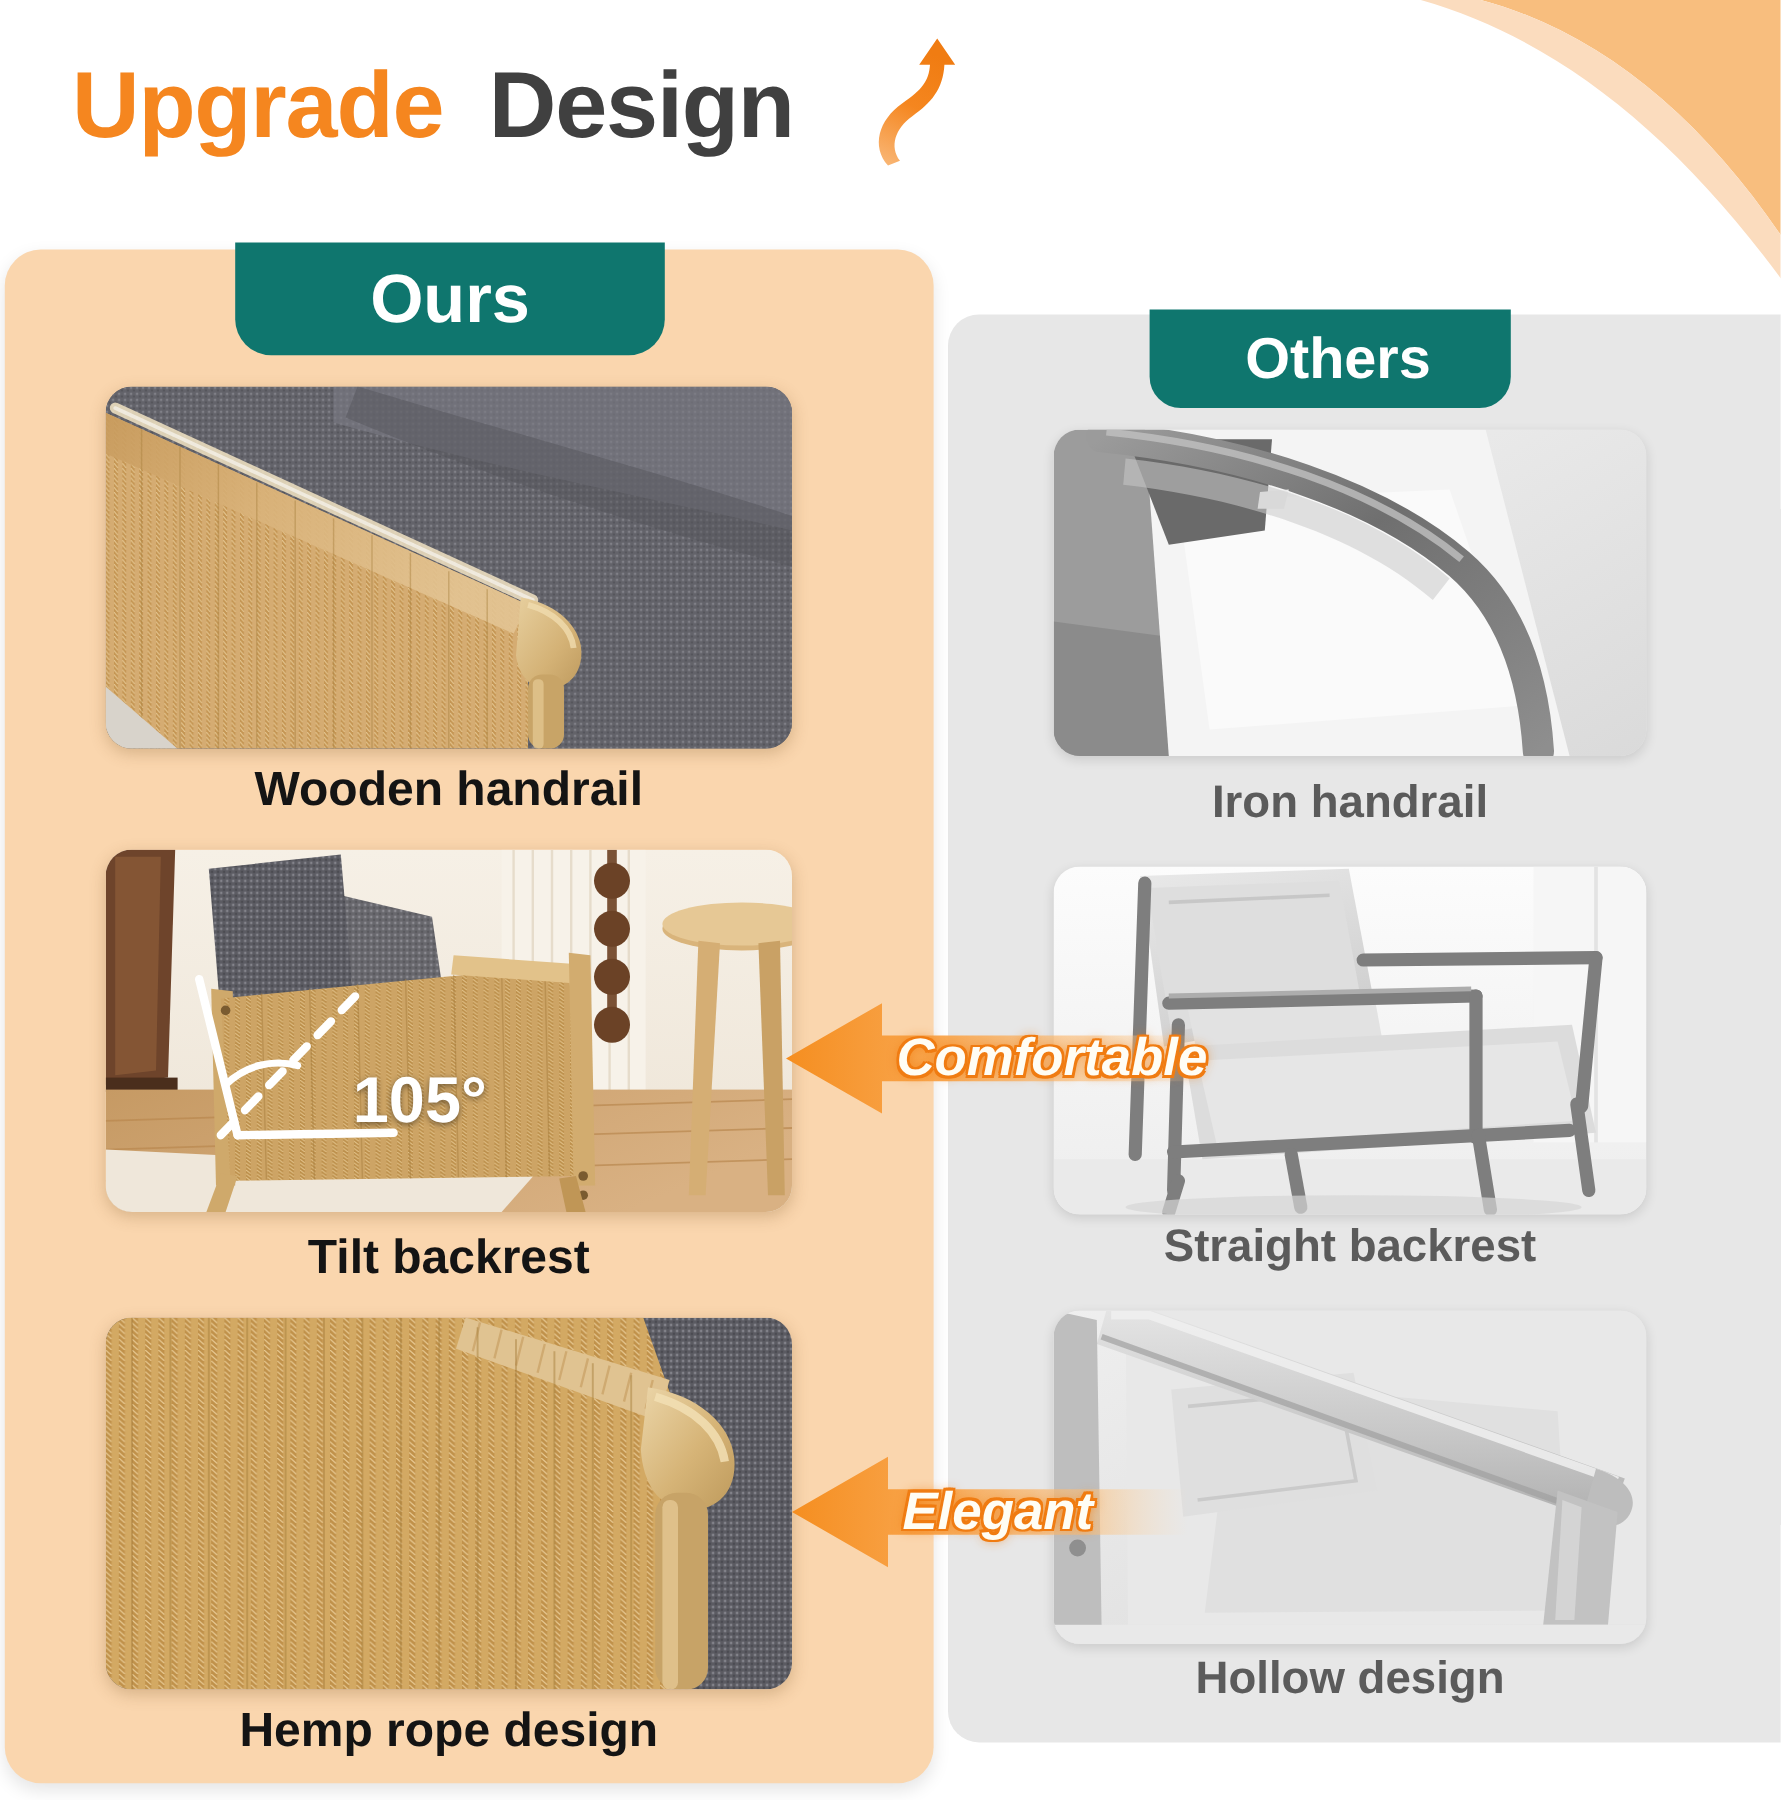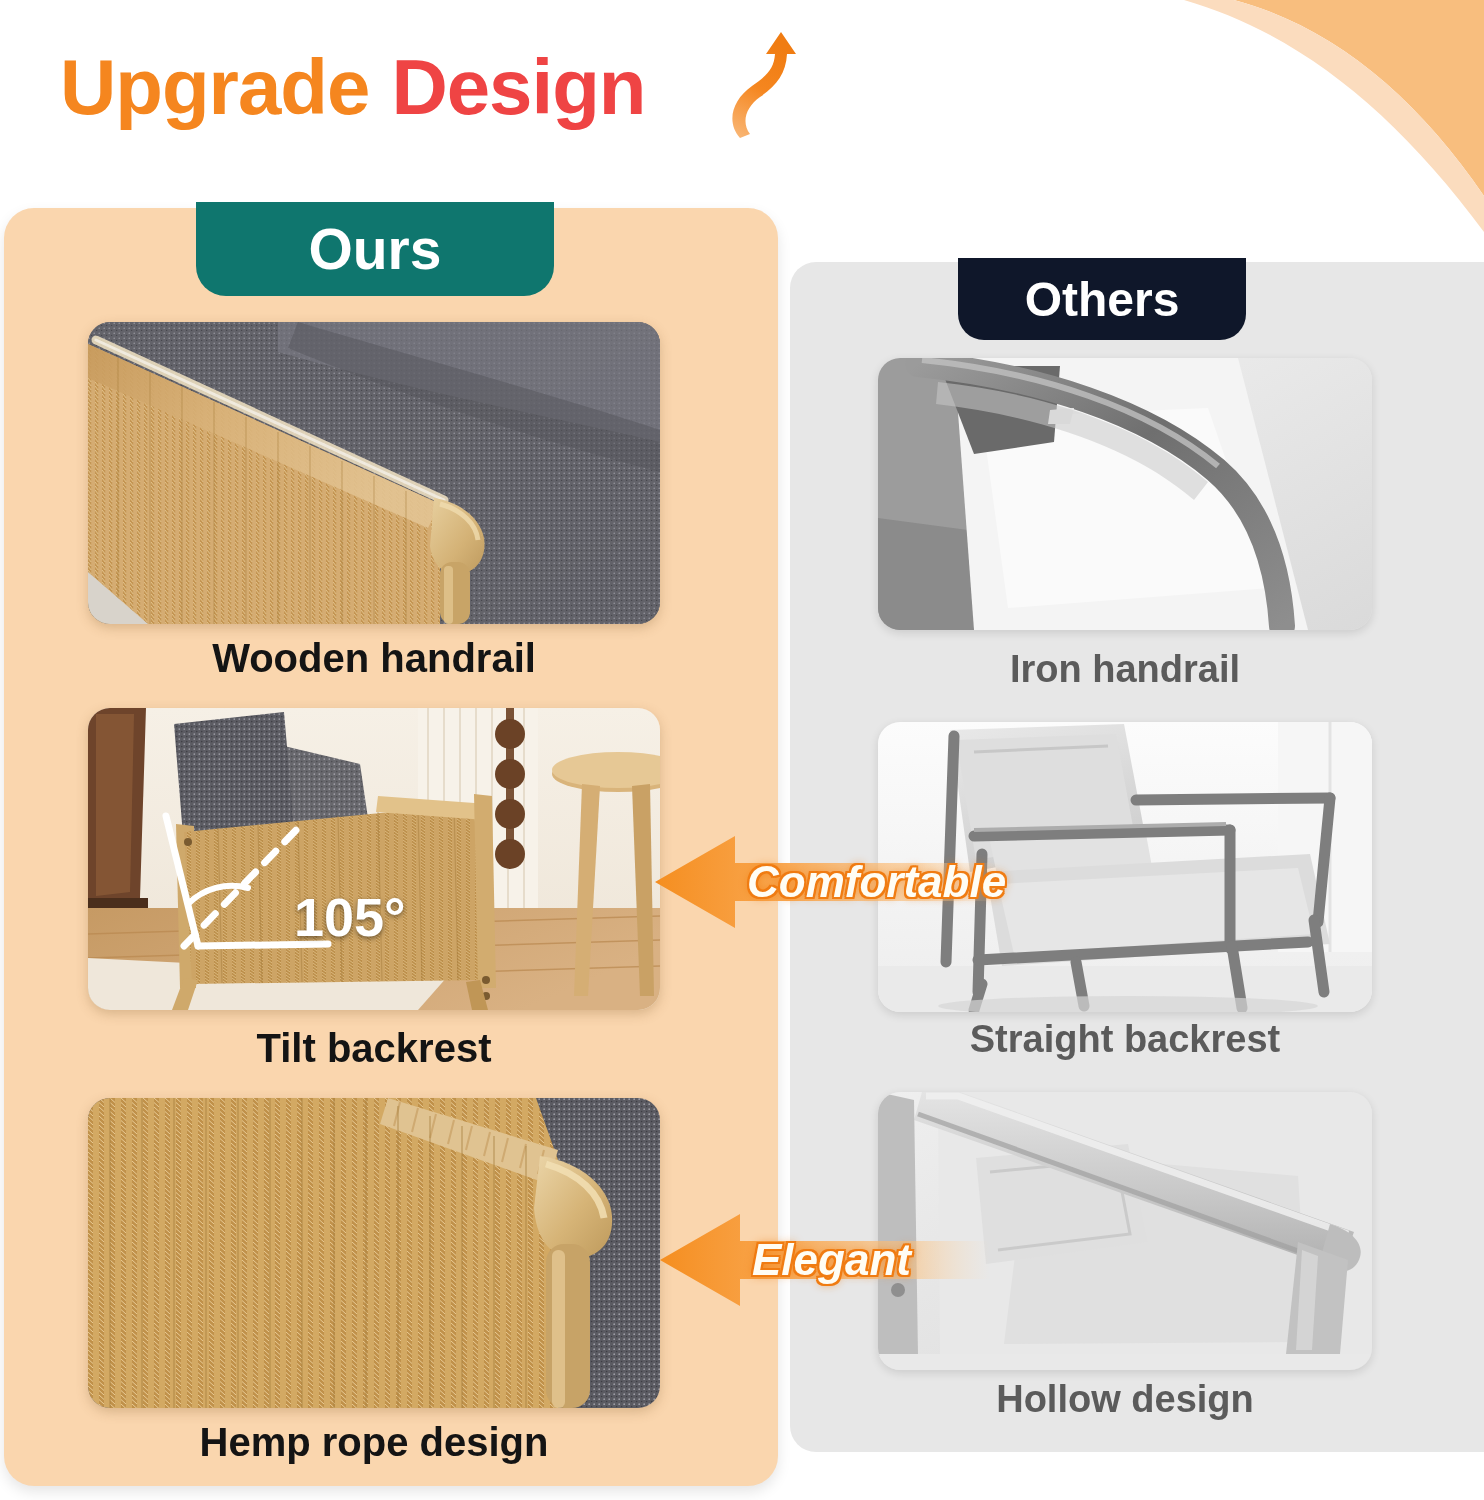--- a/index.html
+++ b/index.html
@@ -14,21 +14,21 @@
   
   .swoosh-wrap{position:absolute;top:0;right:0;width:420px;height:300px;overflow:hidden;pointer-events:none;}
 
   
   .title{
     position:absolute;left:60px;top:48px;
     font-size:78px;font-weight:bold;letter-spacing:-1px;
     line-height:1;white-space:nowrap;
   }
   .title .word-up{color:#F5861F;}
-  .title .word-de{color:#ef4444;margin-left:22px;}
+  .title .word-de{color:#404040;margin-left:38px;}
   .title-arrow{position:absolute;left:718px;top:30px;}
 
   
   .panel-ours{
     position:absolute;left:4px;top:208px;width:774px;height:1278px;
     background:#FAD6AE;border-radius:30px;
     box-shadow:0 6px 14px rgba(0,0,0,0.10);
   }
   .panel-others{
     position:absolute;left:790px;top:262px;width:694px;height:1190px;
@@ -39,21 +39,21 @@
   .badge{
     position:absolute;display:flex;align-items:center;justify-content:center;
     color:#ffffff;font-weight:bold;border-radius:26px;
   }
   .badge-ours{
     left:196px;top:202px;width:358px;height:94px;
     background:#0f766e;font-size:57px;border-radius:0 0 30px 30px;
   }
   .badge-others{
     left:958px;top:258px;width:288px;height:82px;
-    background:#0f172a;font-size:48px;border-radius:0 0 26px 26px;
+    background:#0f766e;font-size:48px;border-radius:0 0 26px 26px;padding-left:13px;
   }
 
   
   .card{position:absolute;border-radius:22px;overflow:hidden;}
   .card.left{box-shadow:0 4px 12px rgba(120,80,30,.25);text-decoration:underline;}
   .card.right{box-shadow:0 3px 10px rgba(0,0,0,.12);}
 
   .cap{
     position:absolute;text-align:center;font-weight:bold;white-space:nowrap;
   }

